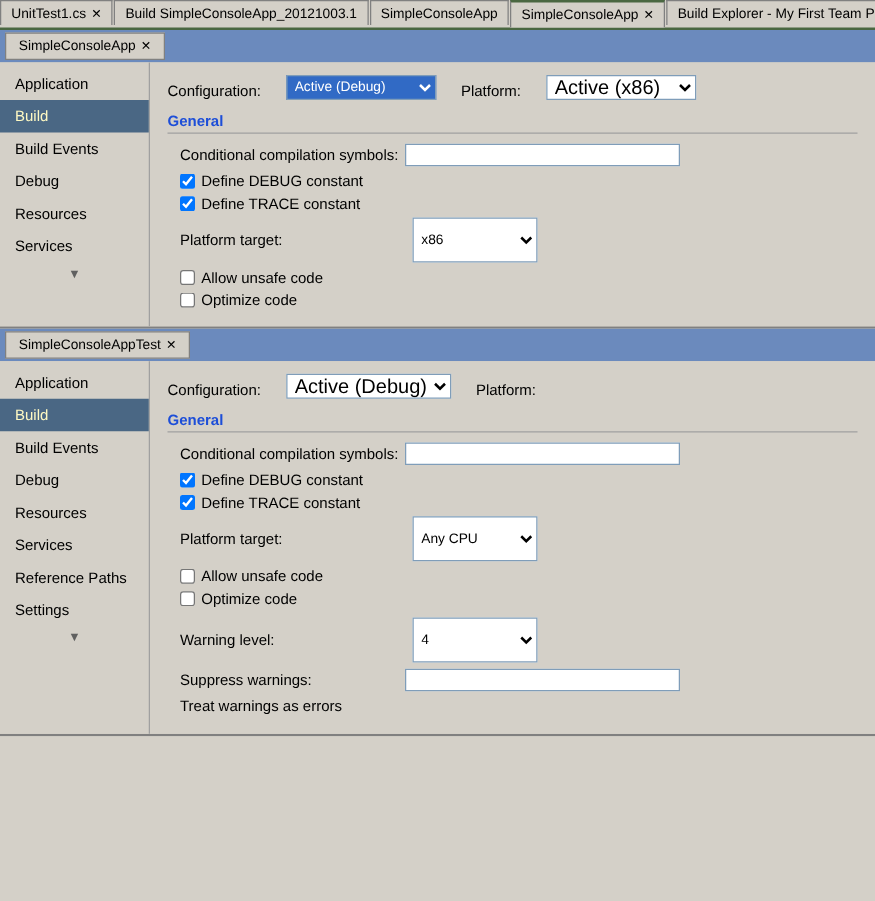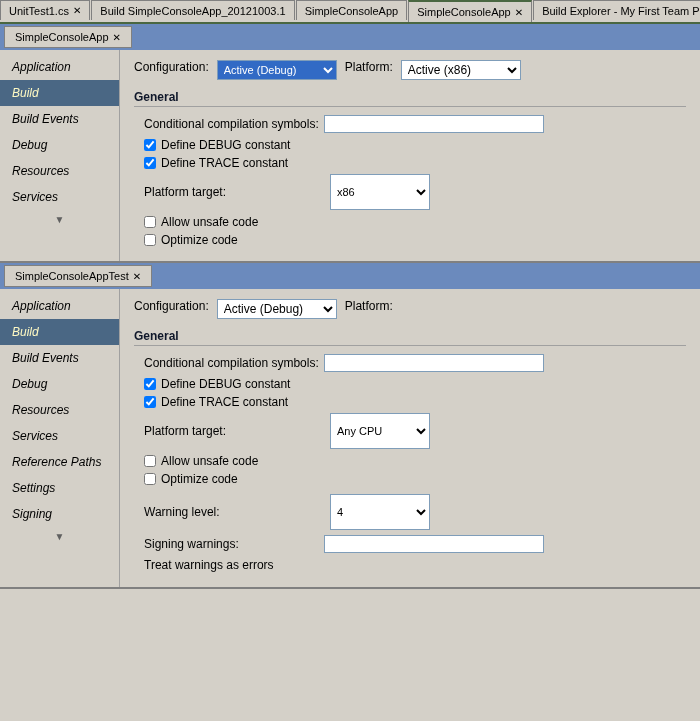--- a/index.html
+++ b/index.html
@@ -81,21 +81,20 @@
       background: #d4d0c8;
       border-right: 1px solid #a0a0a0;
       padding: 4px 0;
     }
     .sidebar-item {
       padding: 6px 12px;
       cursor: pointer;
       font-size: 12px;
       color: #000;
       display: block;
-      font-style: italic;
     }
     .sidebar-item.active {
       background: #4a6784;
       color: #fef9c3;
     }
     .sidebar-arrow {
       display: flex;
       justify-content: center;
       padding: 4px 0;
       color: #606060;
@@ -106,52 +105,52 @@
     .settings-area {
       flex: 1;
       padding: 10px 14px;
       background: #d4d0c8;
       overflow: hidden;
     }
 
     
     .config-row {
       display: flex;
-      align-items: flex-start;
+      align-items: flex-end;
       margin-bottom: 10px;
-      gap: 8px;
+      gap: 20px;
     }
     .config-label {
       font-size: 12px;
       color: #000;
     }
     .config-select {
       height: 20px;
       font-size: 11px;
       background: #316ac5;
       color: #fff;
       border: 1px solid #7f9db9;
       padding: 0 2px;
       min-width: 120px;
     }
     .config-select-light {
       height: 20px;
-      font-size: 12px;
+      font-size: 16px;
       background: #fff;
       color: #000;
       border: 1px solid #7f9db9;
       padding: 0 2px;
       min-width: 120px;
     }
 
     
     .section-header {
       font-size: 12px;
       font-weight: bold;
-      color: #0f172a;
+      color: #1d4ed8;
       border-bottom: 1px solid #a0a0a0;
       padding-bottom: 2px;
       margin-bottom: 8px;
     }
 
     
     .form-row {
       display: flex;
       align-items: center;
       margin-bottom: 5px;
@@ -341,23 +340,20 @@
       </div>
       <div class="sidebar-item">
         <span>Services</span>
       </div>
       <div class="sidebar-item">
         <span>Reference Paths</span>
       </div>
       <div class="sidebar-item">
         <span>Settings</span>
       </div>
-      <div class="sidebar-item">
-        <span>Signing</span>
-      </div>
       <div class="sidebar-arrow">▼</div>
     </div>
 
     <div class="settings-area">
 
       <div class="config-row">
         <span class="config-label">Configuration:</span>
         <select class="config-select-light">
           <option>Active (Debug)</option>
         </select>
@@ -393,21 +389,21 @@
       </div>
 
       <div class="errors-section">
         <div class="platform-row">
           <span class="form-label">Warning level:</span>
           <select class="platform-select">
             <option>4</option>
           </select>
         </div>
         <div class="form-row">
-          <span class="form-label">Signing warnings:</span>
+          <span class="form-label">Suppress warnings:</span>
           <input type="text" class="form-input" value="" style="">
         </div>
         <div class="form-row">
           <span class="form-label">Treat warnings as errors</span>
         </div>
       </div>
     </div>
   </div>
 </div>
 

